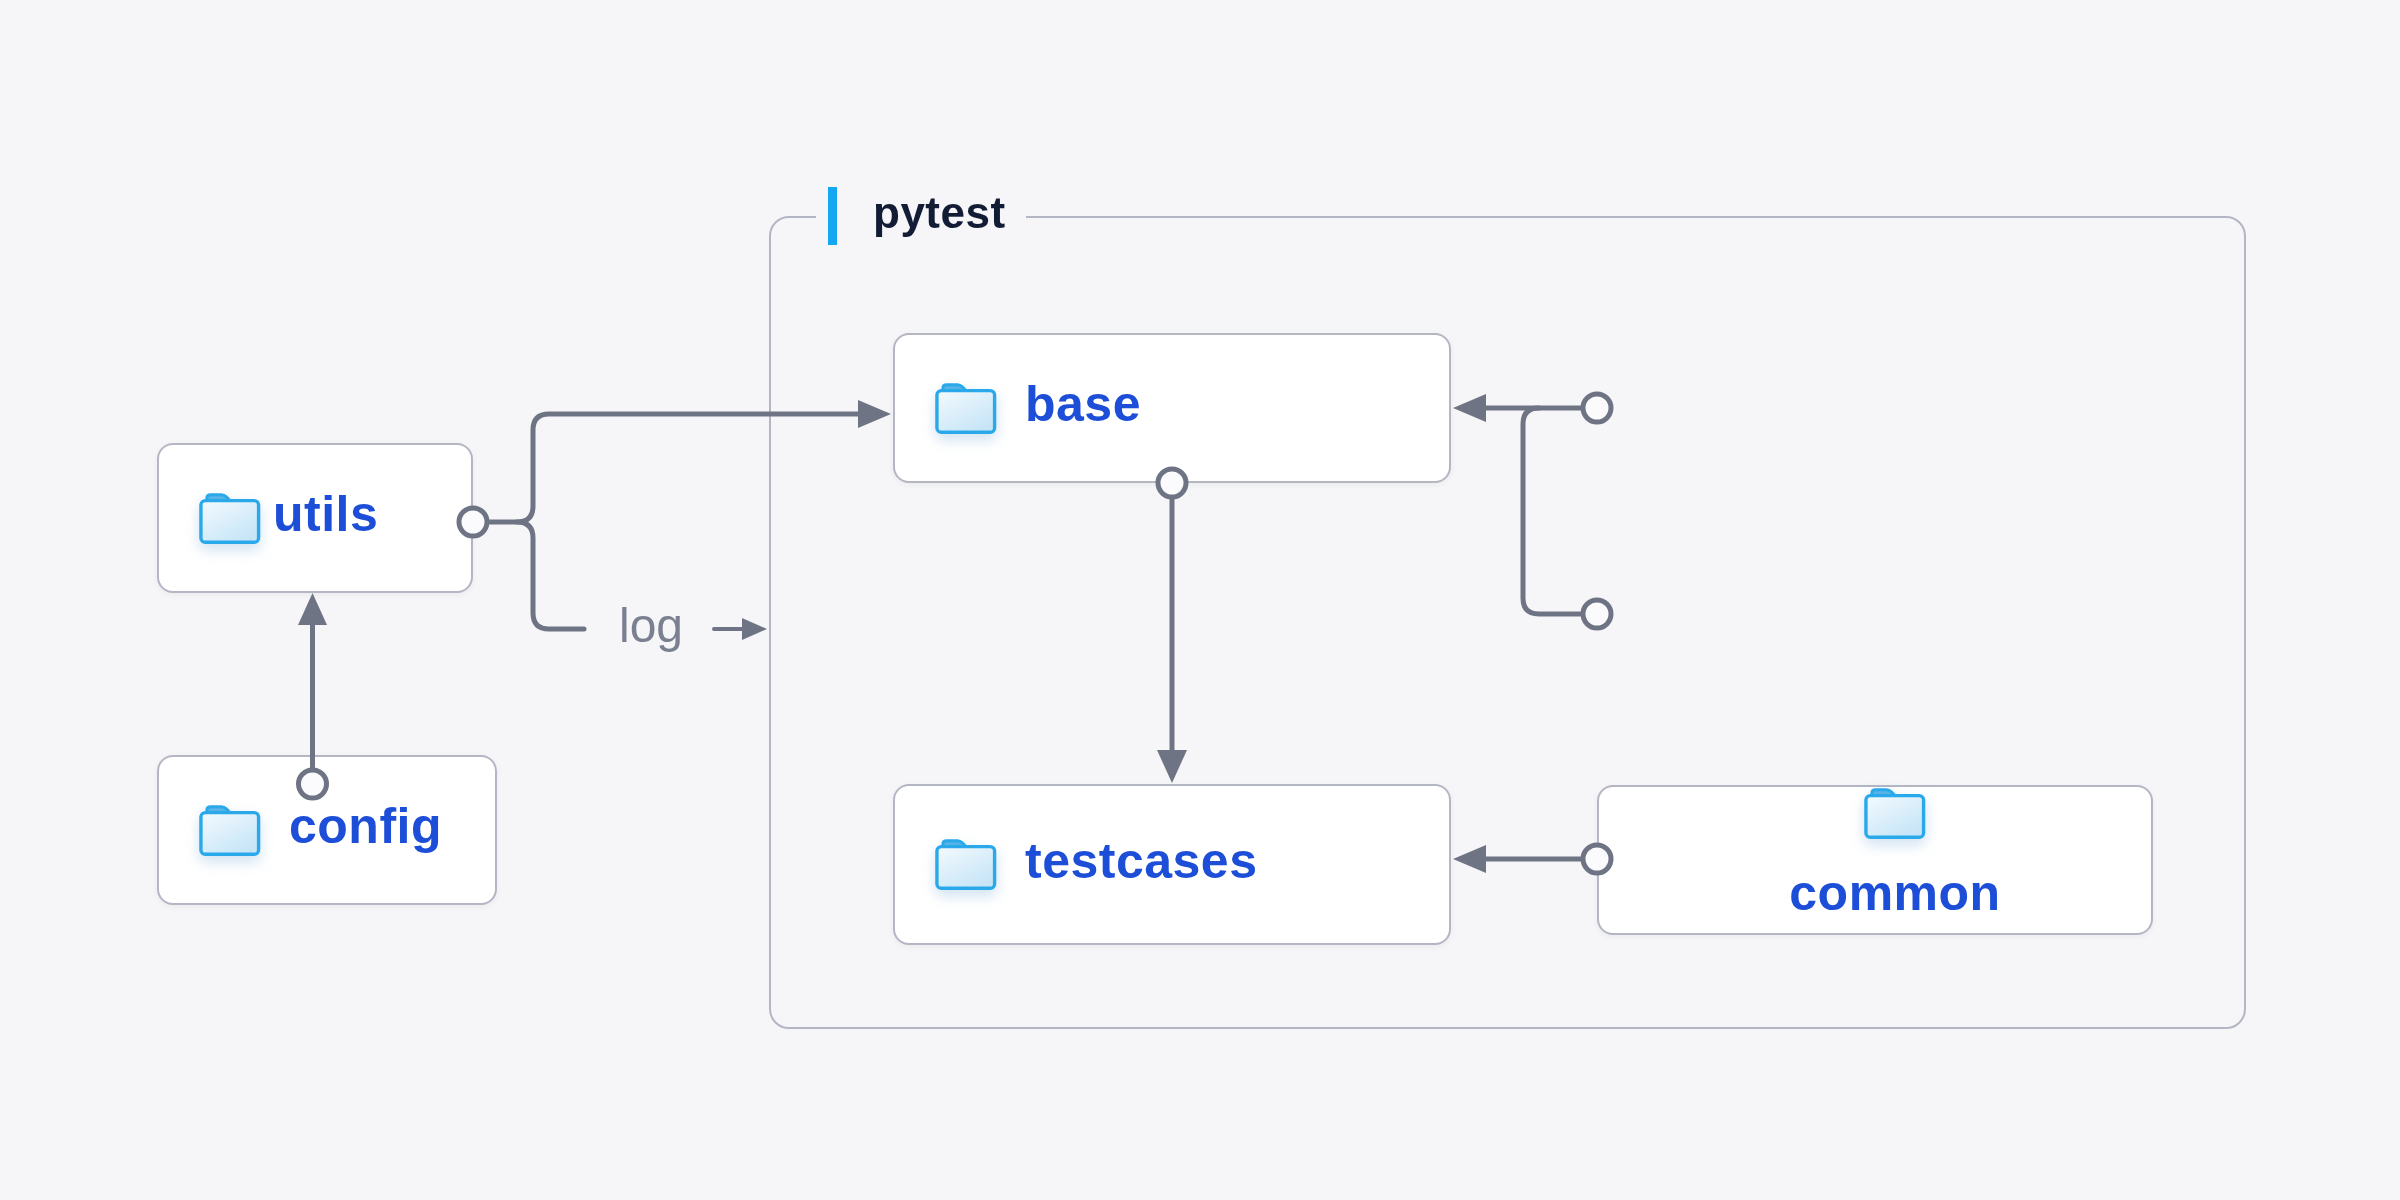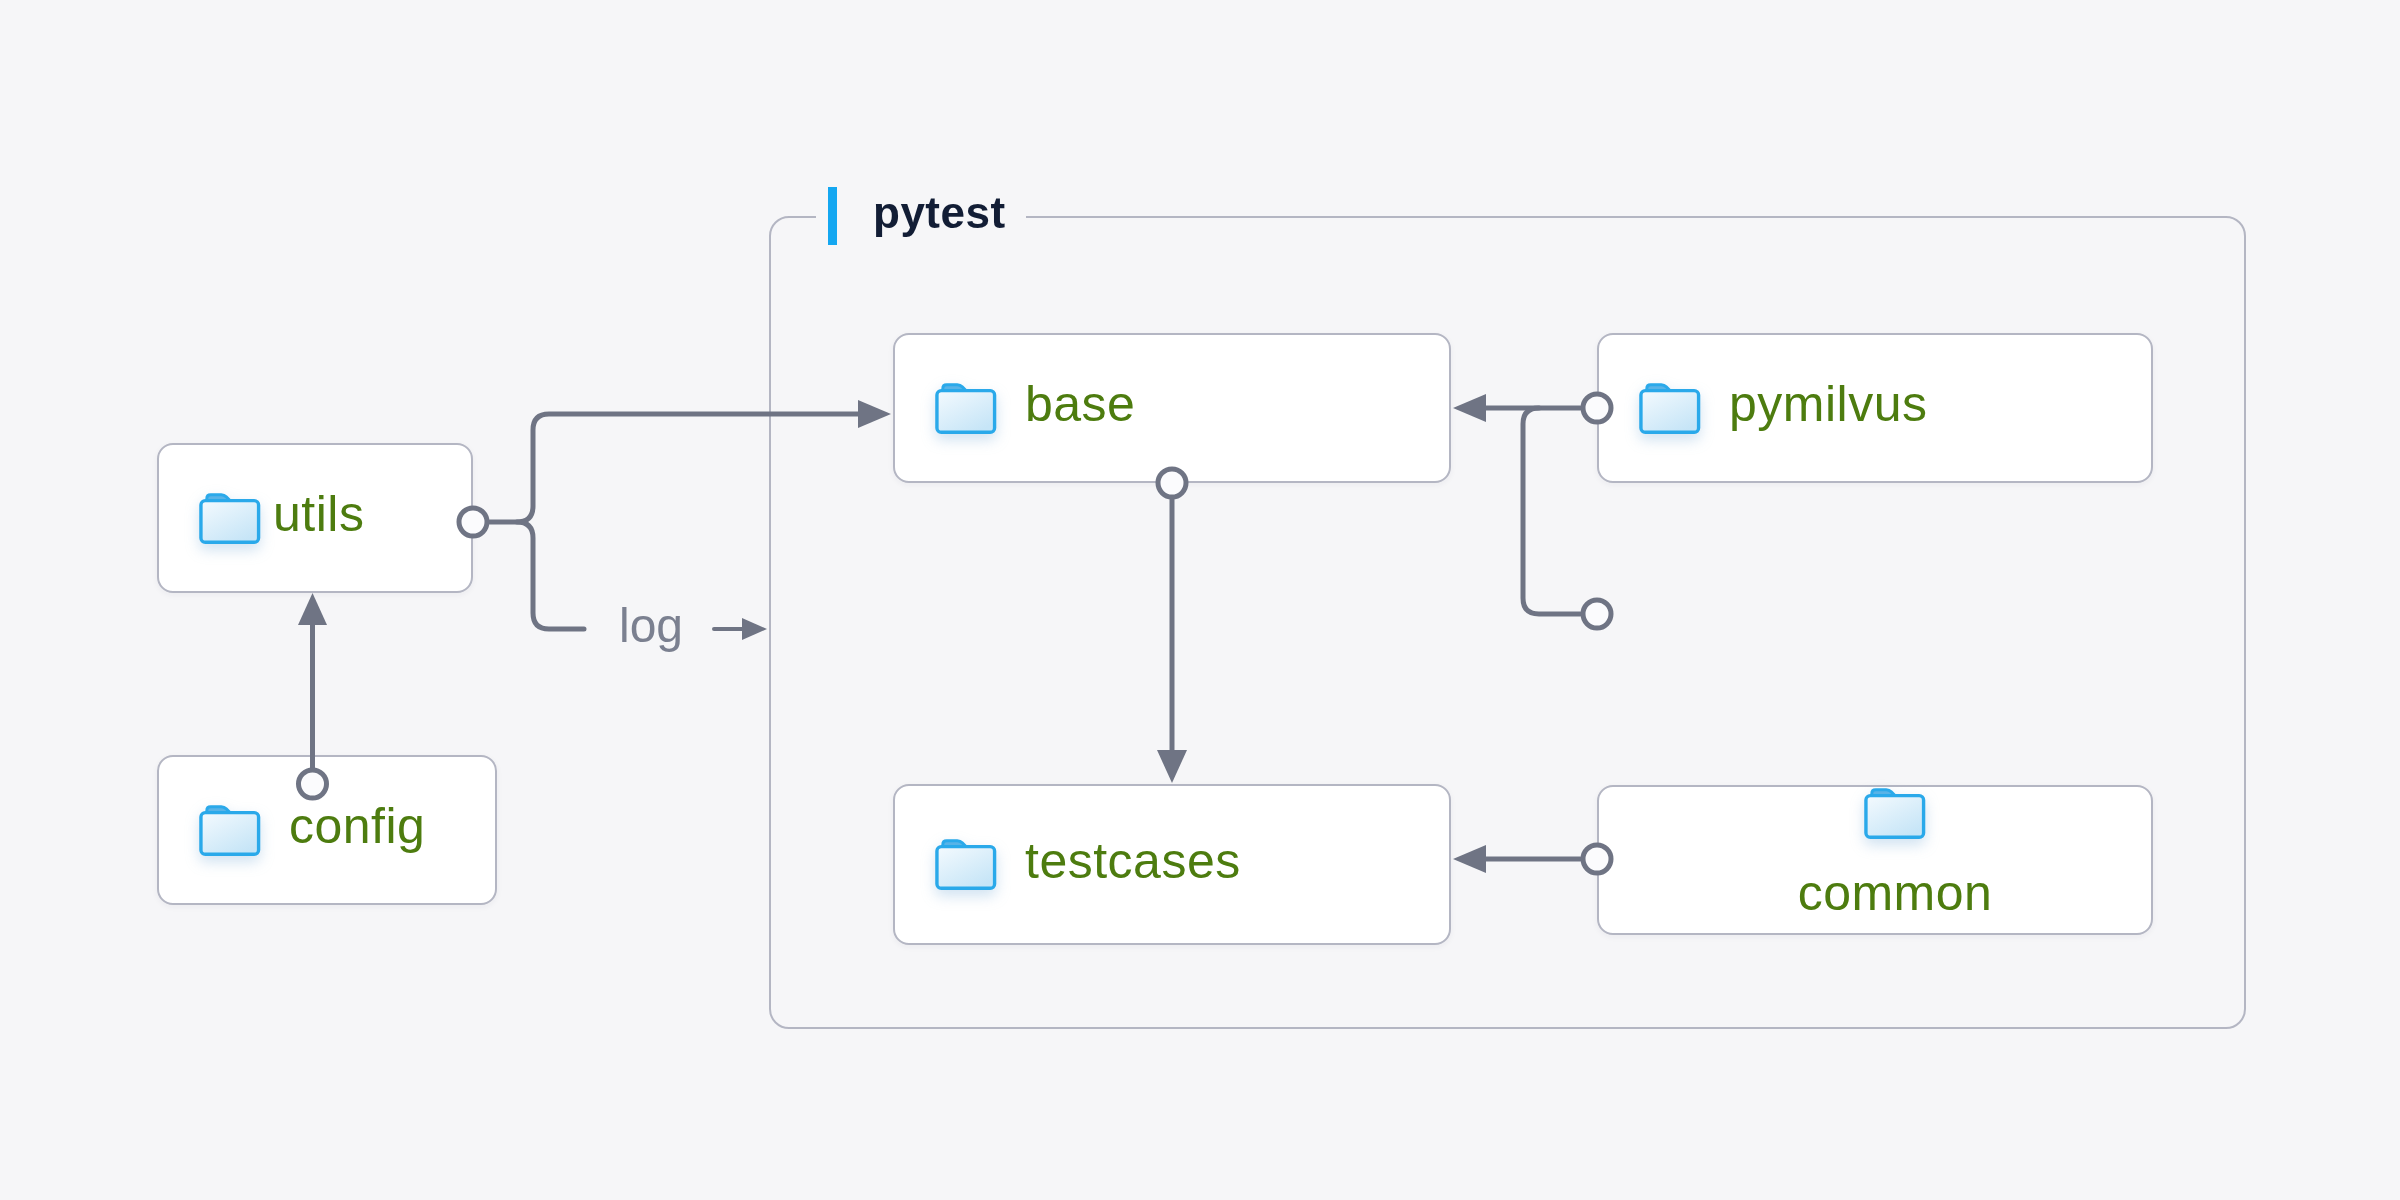--- a/index.html
+++ b/index.html
@@ -28,21 +28,21 @@
   }
 
   
   .node{
     position:absolute;box-sizing:border-box;
     background:#ffffff;border:2px solid #b4b6c3;border-radius:16px;
     display:flex;align-items:center;padding-left:40px;gap:28px;
     box-shadow:0 2px 6px rgba(30,40,80,0.05);
     z-index:2;
   }
-  .node-label{font-size:50px;font-weight:400;color:#4d7c0f;letter-spacing:0.5px;line-height:1;padding-bottom:8px;}
+  .node-label{font-size:50px;font-weight:700;color:#1d4ed8;letter-spacing:0.5px;line-height:1;padding-bottom:8px;}
   .n-utils    {left:157px; top:443px; width:316px; height:150px;gap:12px;}
   .n-config   {left:157px; top:755px; width:340px; height:150px;}
   .n-base     {left:893px; top:333px; width:558px; height:150px;}
   .n-testcases{left:893px; top:784px; width:558px; height:161px;}
   .n-pymilvus {left:1597px;top:333px; width:556px; height:150px;}
   .n-check    {left:1597px;top:539px; width:556px; height:150px;}
   .n-common   {left:1597px;top:785px; width:556px; height:150px;flex-direction:column;}
 
   .icon{display:flex;align-items:center;}
   .icon svg{filter:drop-shadow(0 6px 7px rgba(100,160,210,0.30));}
@@ -117,29 +117,20 @@
   <div class="node n-testcases">
     <span class="icon">
       <svg viewBox="0 0 64 54" width="62" height="53">
         <path d="M8 10 V6.5 Q8 2.5 12 2.5 H23 Q26 2.5 28.2 4.7 L33.5 10 Z" fill="#58b3e7" stroke="#2aa9ea" stroke-width="3" stroke-linejoin="round"></path>
         <rect x="2" y="8.5" width="59.5" height="43" rx="4.5" fill="url(#folderGrad)" stroke="#2aa9ea" stroke-width="3.5"></rect>
       </svg>
     </span>
     <span class="node-label">testcases</span>
   </div>
 
-  <div class="node n-pymilvus">
-    <span class="icon">
-      <svg viewBox="0 0 64 54" width="62" height="53">
-        <path d="M8 10 V6.5 Q8 2.5 12 2.5 H23 Q26 2.5 28.2 4.7 L33.5 10 Z" fill="#58b3e7" stroke="#2aa9ea" stroke-width="3" stroke-linejoin="round"></path>
-        <rect x="2" y="8.5" width="59.5" height="43" rx="4.5" fill="url(#folderGrad)" stroke="#2aa9ea" stroke-width="3.5"></rect>
-      </svg>
-    </span>
-    <span class="node-label">pymilvus</span>
-  </div>
 
 
   <div class="node n-common">
     <span class="icon">
       <svg viewBox="0 0 64 54" width="62" height="53">
         <path d="M8 10 V6.5 Q8 2.5 12 2.5 H23 Q26 2.5 28.2 4.7 L33.5 10 Z" fill="#58b3e7" stroke="#2aa9ea" stroke-width="3" stroke-linejoin="round"></path>
         <rect x="2" y="8.5" width="59.5" height="43" rx="4.5" fill="url(#folderGrad)" stroke="#2aa9ea" stroke-width="3.5"></rect>
       </svg>
     </span>
     <span class="node-label">common</span>

